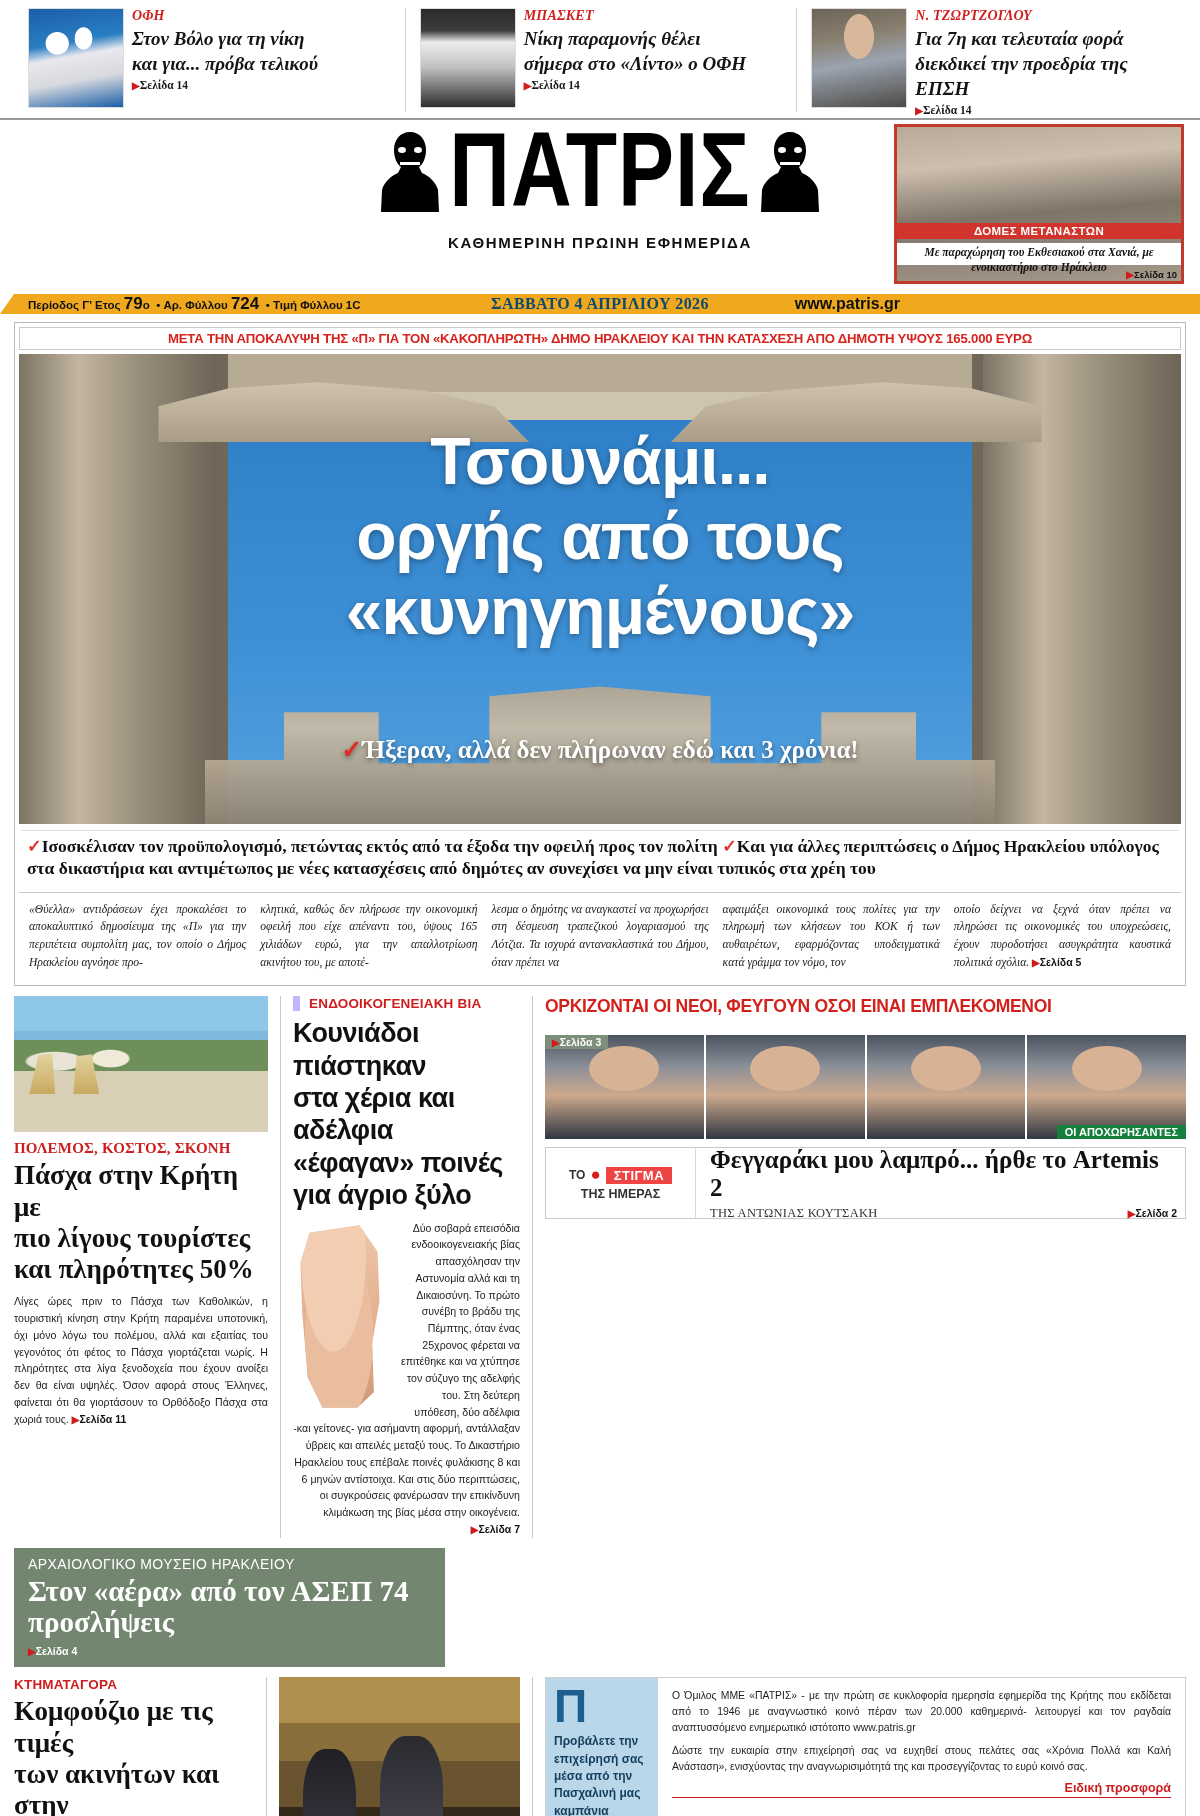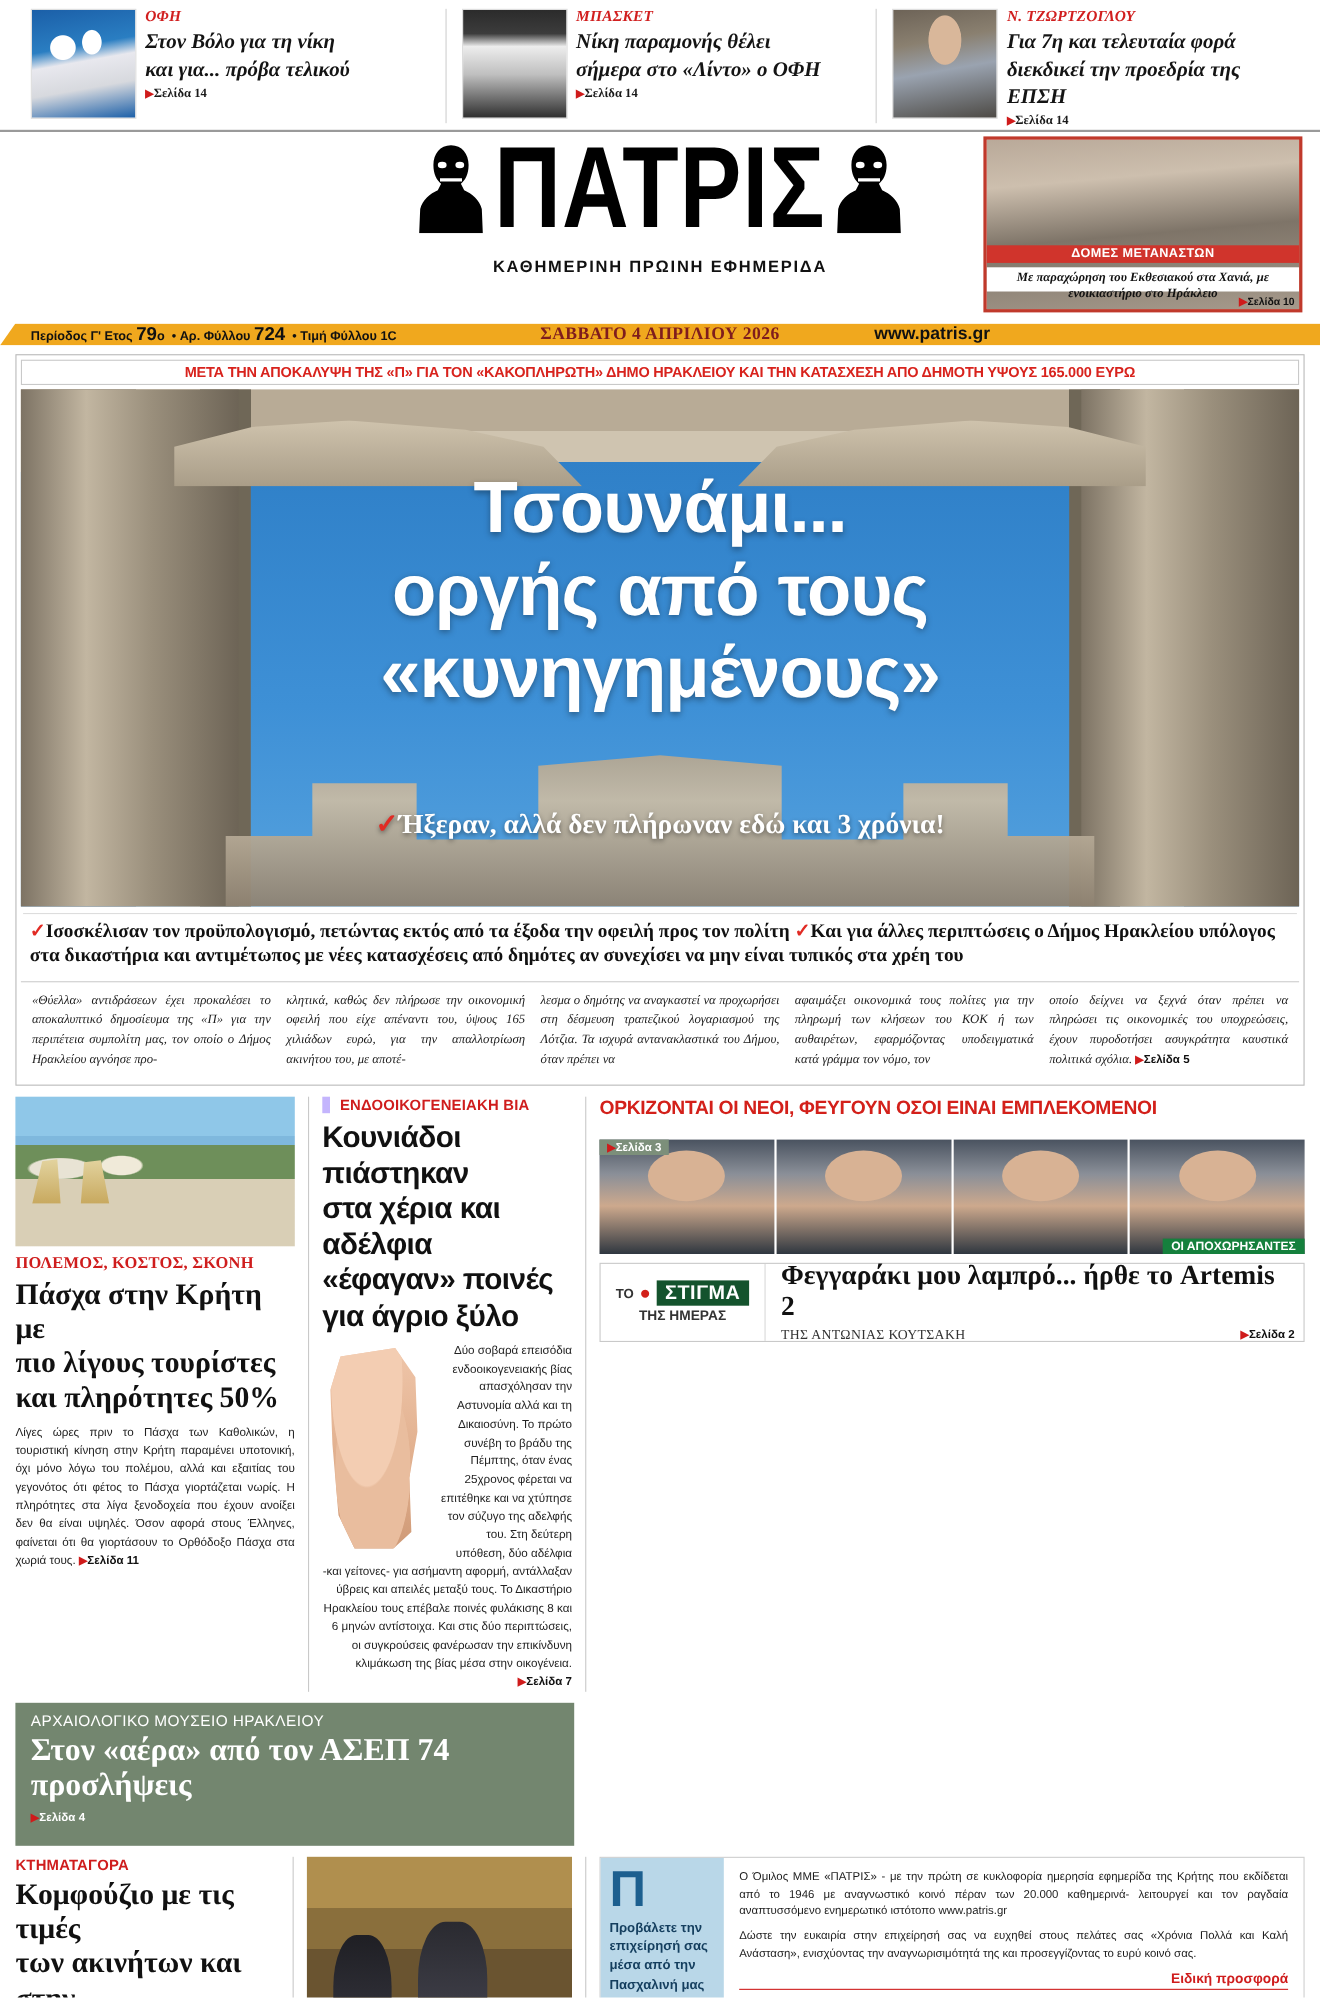--- a/index.html
+++ b/index.html
@@ -140,21 +140,21 @@
   }
   .datebar .dl {
     position: absolute; left: 28px;
     font-family: "Liberation Sans", sans-serif;
     font-weight: bold; font-size: 11.5px; color: #111;
   }
   .datebar .dl .big { font-size: 17px; }
   .datebar .dc {
     position: absolute; left: 0; right: 0; text-align: center;
     font-family: "Liberation Serif", serif;
-    font-weight: bold; font-size: 16px; color: #7f1d1d;
+    font-weight: bold; font-size: 16px; color: #0c4a6e;
     letter-spacing: .4px;
   }
   .datebar .dr {
     position: absolute; right: 300px;
     font-family: "Liberation Sans", sans-serif;
     font-weight: bold; font-size: 16px; color: #111;
   }
 
   
   .lead {
@@ -406,22 +406,22 @@
   }
   .stigma-left {
     width: 150px; height: 100%;
     display: flex; flex-direction: column; align-items: center; justify-content: center;
     border-right: 1px solid #d9d9d9;
     font-family: "Liberation Sans", sans-serif;
   }
   .stigma-row { display: flex; align-items: center; gap: 5px; }
   .stigma-to { font-size: 12px; font-weight: bold; color: #333; }
   .stigma-box {
-    background: #14532d; color: #fff; font-weight: bold;
-    font-size: 18px; padding: 1px 8px; letter-spacing: .5px;
+    background: #ef4444; color: #fff; font-weight: bold;
+    font-size: 13px; padding: 1px 8px; letter-spacing: .5px;
   }
   .pin { color: #d2201a; font-size: 17px; }
   .stigma-day { font-size: 12.5px; font-weight: bold; color: #333; margin-top: 2px; }
   .stigma-right { flex: 1; padding: 0 14px; position: relative; }
   .stigma-title {
     font-family: "Liberation Serif", serif;
     font-weight: bold; font-size: 25px; color: #111;
   }
   .stigma-by {
     font-family: "Liberation Serif", serif;
@@ -429,24 +429,24 @@
   }
   .stigma-pg {
     position: absolute; right: 8px; bottom: 2px;
     font-family: "Liberation Sans", sans-serif;
     font-weight: bold; font-size: 10.5px; color: #111;
   }
 
   
   .museum {
     margin: 10px 14px 0 14px;
-    width: 508px;
+    width: 431px;
     background: #73866f;
     color: #fff;
-    padding: 8px 14px 20px 14px;
+    padding: 8px 14px 10px 14px;
     position: relative;
   }
   .museum-k {
     font-family: "Liberation Sans", sans-serif;
     font-size: 14px; letter-spacing: .4px; margin-bottom: 4px;
   }
   .museum-t {
     font-family: "Liberation Serif", serif;
     font-weight: bold; font-size: 29px; line-height: 1.1;
   }

